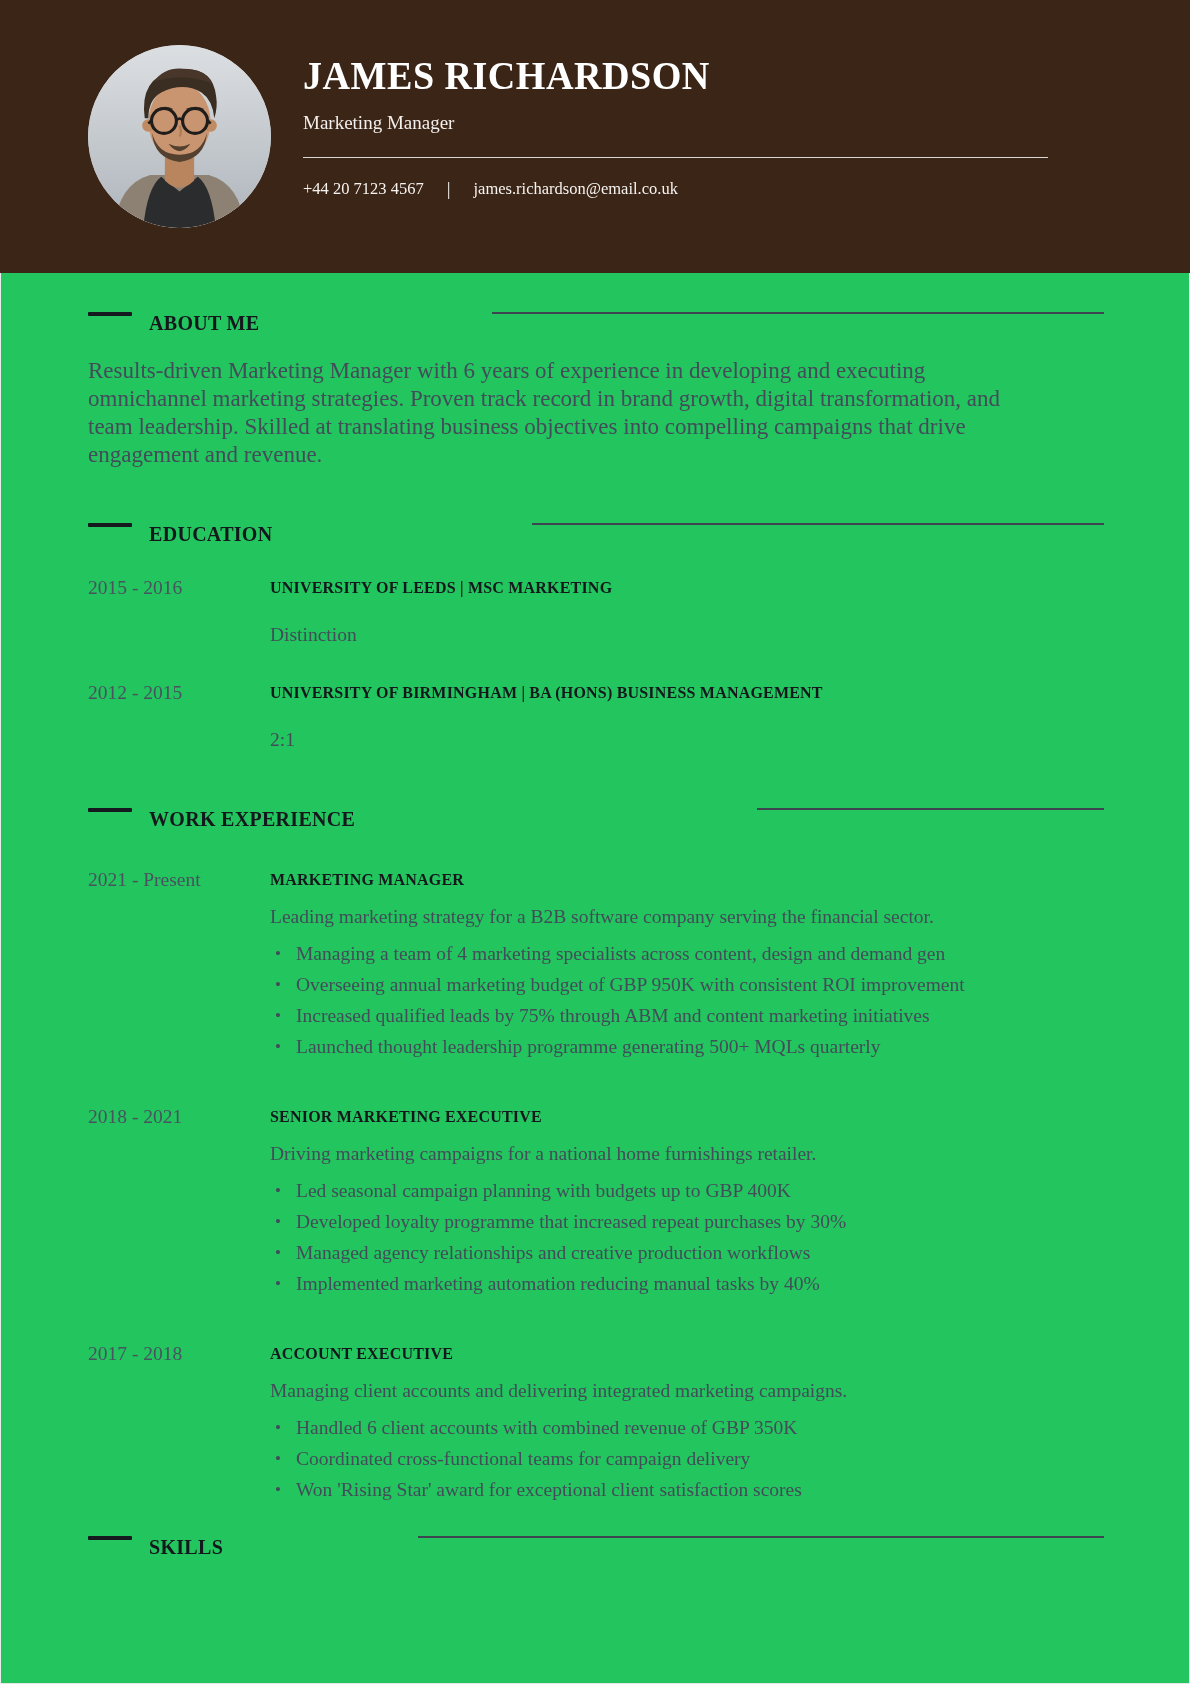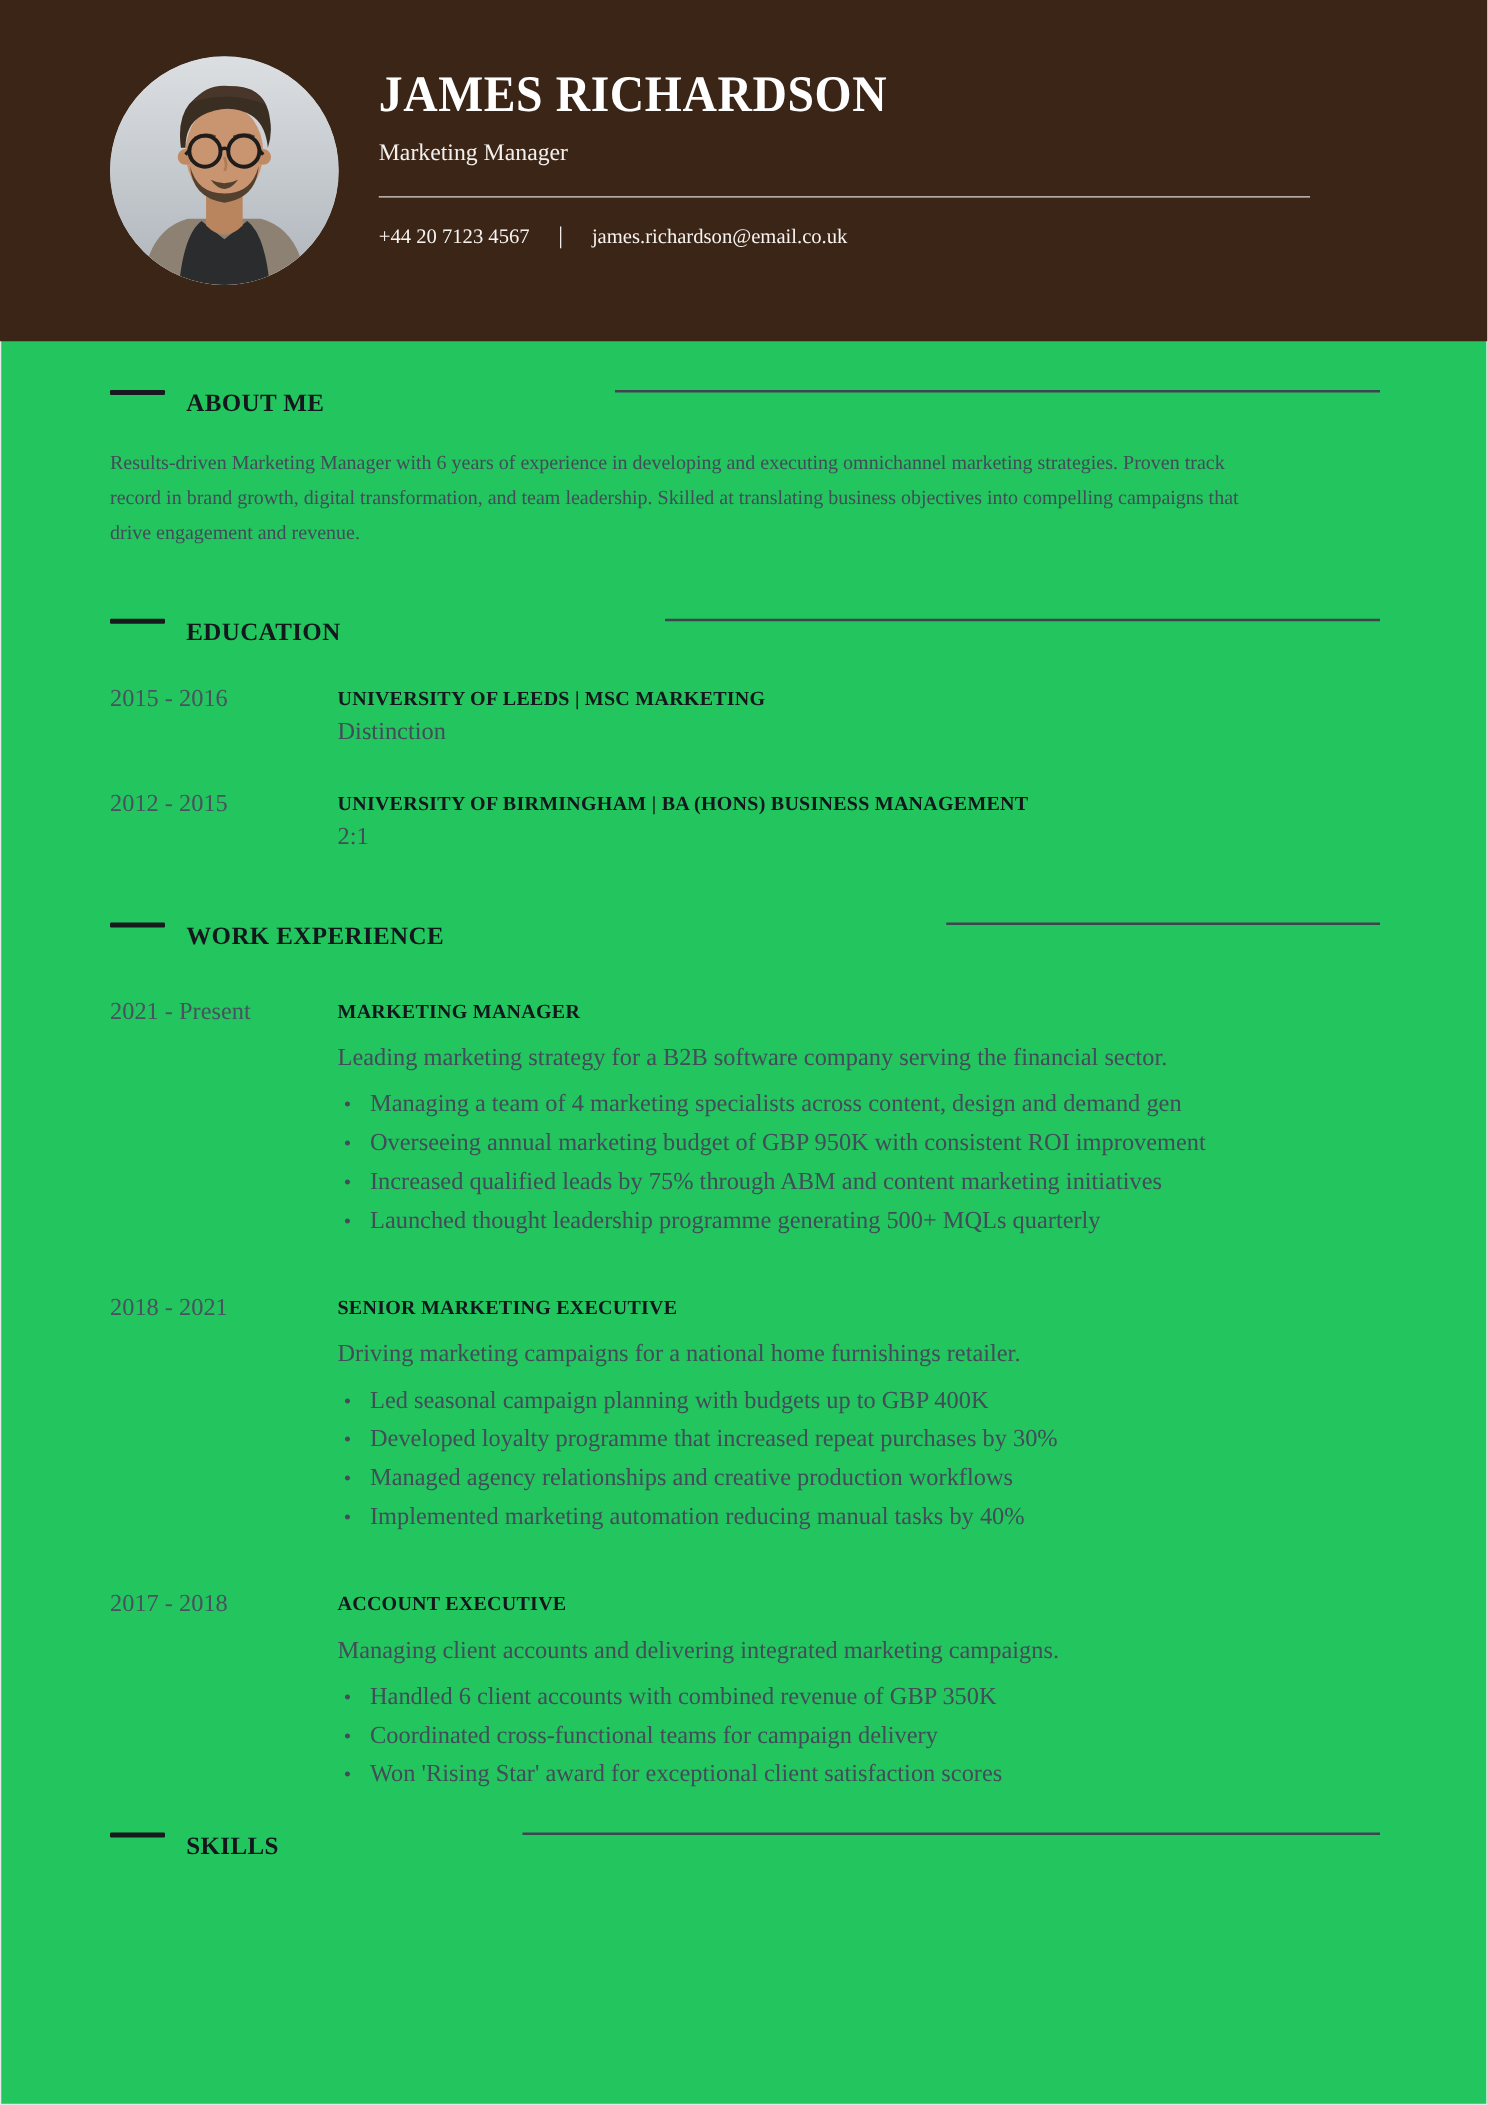--- a/index.html
+++ b/index.html
@@ -33,28 +33,28 @@
   .head-line{height:2px;background:#3e4550;margin-left:auto;flex:none;}
   .line-about{width:612px;}
   .line-education{width:572px;}
   .line-work{width:347px;}
   .line-skills{width:686px;}
   .mt-about{margin-top:39px;}
   .mt-education{margin-top:54px;}
   .mt-work{margin-top:55px;}
   .mt-skills{margin-top:28px;}
   .about-text{
-    margin-top:25px;max-width:925px;font-size:16px;line-height:28px;color:#434c59;
+    margin-top:25px;max-width:925px;font-size:23px;line-height:28px;color:#434c59;
   }
   .row{display:grid;grid-template-columns:182px 1fr;align-items:start;}
   .row-dates{font-size:19.5px;line-height:26px;color:#49525f;}
   .row-title{font-size:16px;line-height:26px;font-weight:700;color:#14171c;letter-spacing:.2px;}
   .row-detail,.row-summary{font-size:19.5px;line-height:26px;color:#434c59;}
   .edu-row{margin-top:32px;}
-  .edu-detail{}
+  .edu-detail{margin-top:21px;}
   .job{margin-top:39px;}
   .job-summary{margin-top:11px;}
   .bullets{list-style:none;margin:11px 0 0 0;padding:0;}
   .bullets li{
     display:flex;align-items:flex-start;margin-bottom:5px;padding-left:5px;
     font-size:19.5px;line-height:26px;color:#434c59;
   }
   .bullet-dot{flex:none;width:21px;font-size:17px;line-height:26px;color:#434c59;}
 </style>
 </head>

